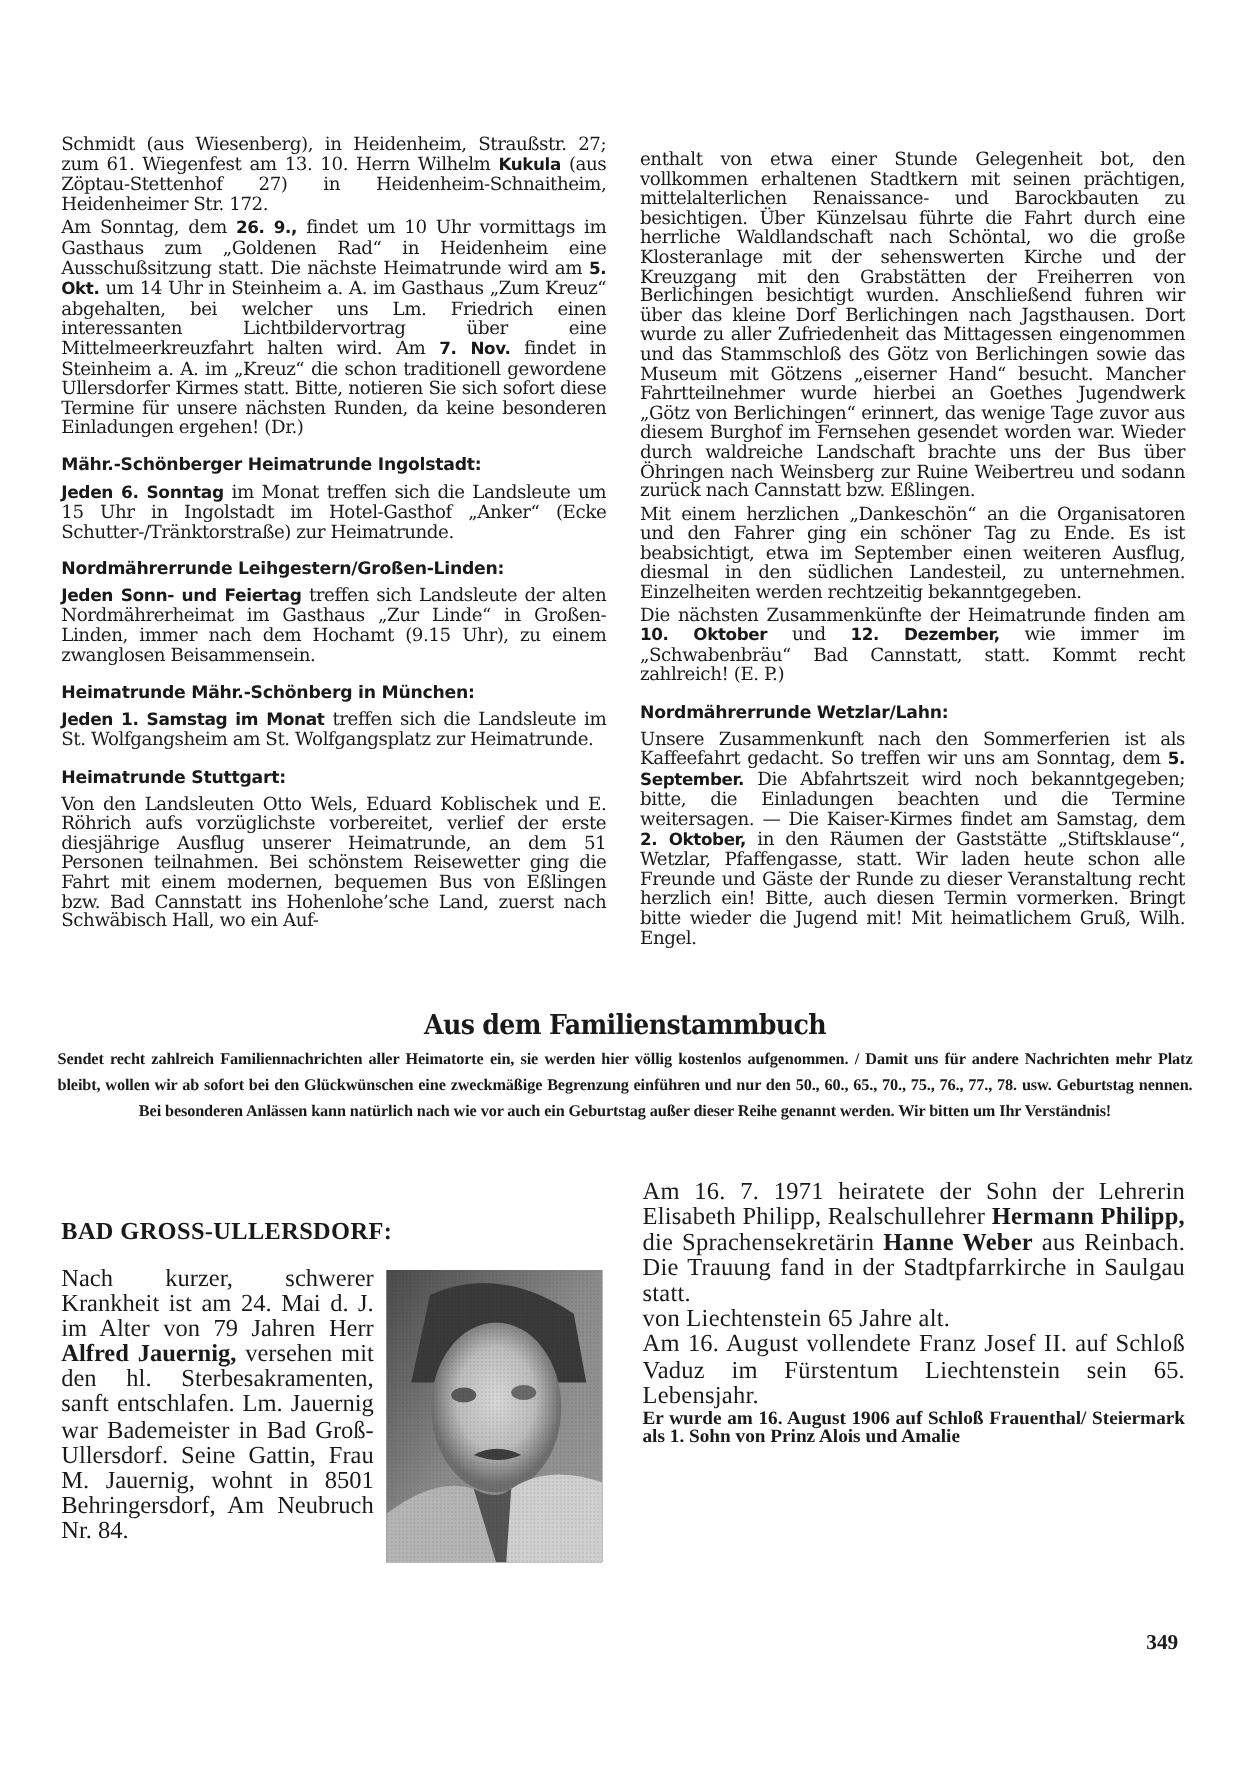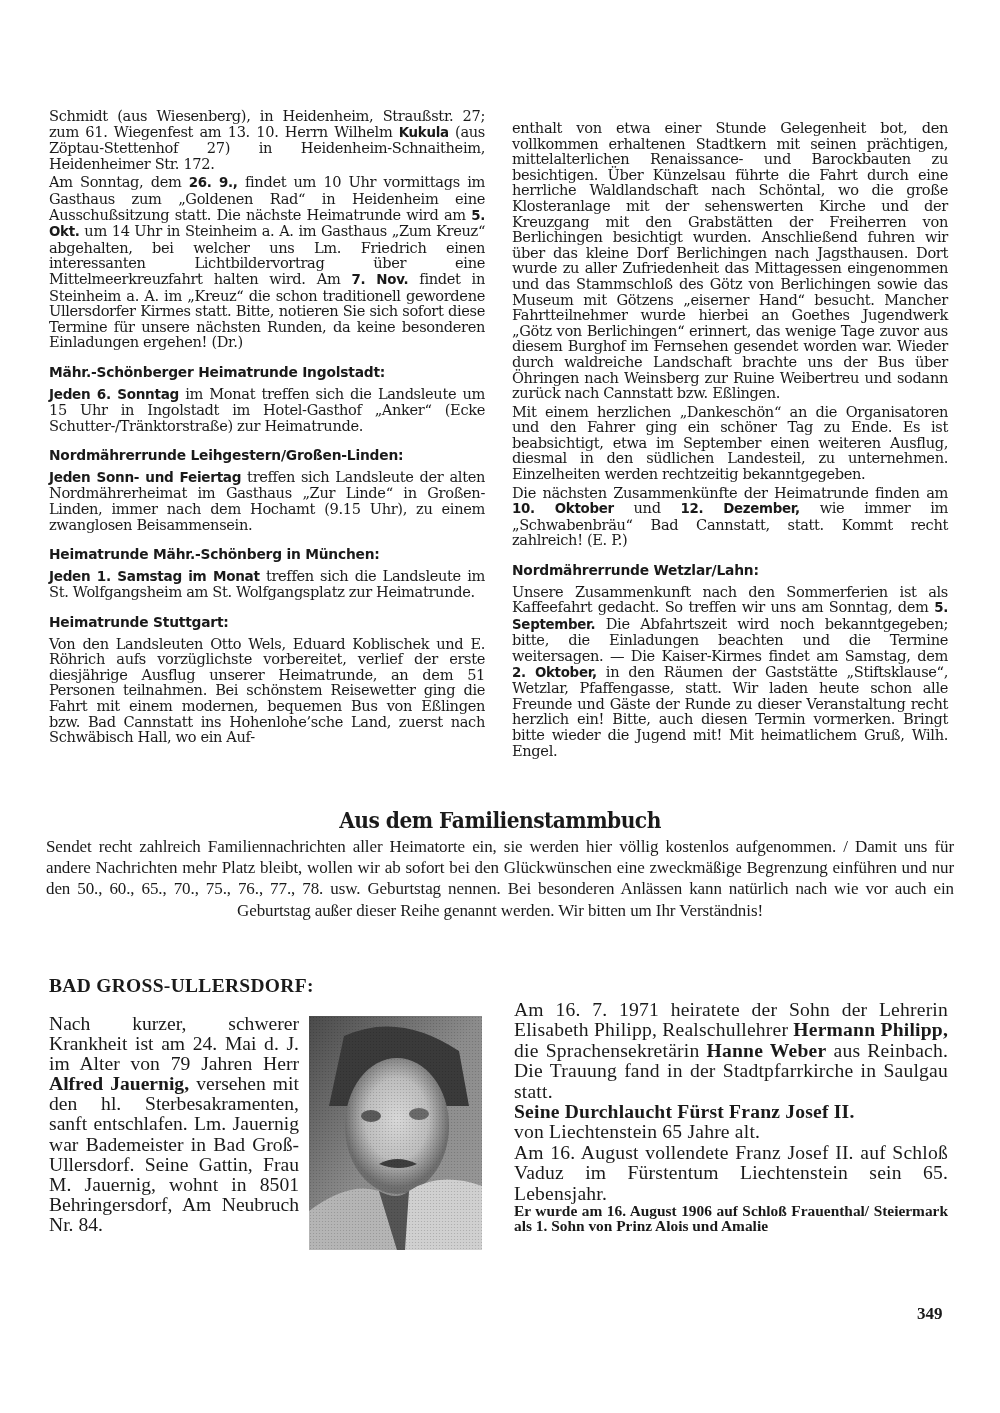--- a/index.html
+++ b/index.html
@@ -11,30 +11,30 @@
     .col-right { left: 512px; top: 120px; width: 436px; }
 
     .para { text-indent: 0; margin-bottom: 3px; }
     .para.gap { margin-bottom: 15px; }
     .head { font-family: "DejaVu Sans", sans-serif; font-weight: bold; font-size: 13.8px; letter-spacing: -0.2px; margin-bottom: 5px; text-align: left; }
     .lead { font-family: "DejaVu Sans", sans-serif; font-weight: bold; font-size: 13.6px; letter-spacing: -0.3px; }
     b.sb { font-family: "DejaVu Sans", sans-serif; font-weight: bold; font-size: 13.4px; letter-spacing: -0.3px; }
 
     .banner { position: absolute; left: 46px; top: 806px; width: 908px; text-align: center; }
     .banner-title { font-family: "DejaVu Serif", serif; font-weight: bold; font-size: 22px; letter-spacing: -0.6px; transform: scaleX(0.92); line-height: 28px; }
-    .banner-text { font-family: "Liberation Serif", serif; font-weight: normal; font-size: 17px; line-height: 21.2px; text-align: justify; text-align-last: center; letter-spacing: -0.1px; margin-top: 2px; }
+    .banner-text { font-family: "Liberation Serif", serif; font-weight: bold; font-size: 13px; line-height: 21.2px; text-align: justify; text-align-last: center; letter-spacing: -0.1px; margin-top: 2px; }
 
     .ull-head { position: absolute; left: 49px; top: 975px; font-family: "Liberation Serif", serif; font-weight: bold; font-size: 19.5px; letter-spacing: 0.3px; text-align: center; }
     .ull-text { position: absolute; left: 49px; top: 1014px; width: 250px; font-family: "Liberation Serif", serif; font-size: 19.6px; line-height: 20.1px; text-align: justify; }
     .ull-text b { font-weight: bold; }
 
     .photo { position: absolute; left: 309px; top: 1016px; width: 173px; height: 234px; overflow: hidden; background: #8a8a8a; }
     .photo svg { display: block; }
 
-    .wed { position: absolute; left: 514px; top: 1000px; width: 434px; font-family: "Liberation Serif", serif; }
+    .wed { position: absolute; left: 514px; top: 944px; width: 434px; font-family: "Liberation Serif", serif; }
     .big { font-size: 19.6px; line-height: 20.4px; text-align: justify; letter-spacing: 0.2px; }
     .big b { font-weight: bold; }
     .small { font-family: "Liberation Serif", serif; font-size: 15.4px; line-height: 14.8px; text-align: justify; font-weight: bold; letter-spacing: 0; transform: scaleY(0.98); }
     .big.bold-line { font-weight: bold; }
 
     .page-number { position: absolute; left: 917px; top: 1304px; font-family: "Liberation Serif", serif; font-weight: bold; font-size: 17px; }
   </style>
 </head>
 <body>
 
@@ -98,19 +98,18 @@
     <path d="M70 148 Q88 138 108 148 Q90 156 70 148 Z" fill="#3e3e3e"></path>
     <path d="M0 234 L0 195 Q40 165 70 175 L88 234 Z" fill="#b5b5b5"></path>
     <path d="M173 234 L173 170 Q130 155 100 175 L92 234 Z" fill="#d0d0d0"></path>
     <path d="M70 175 L88 234 L96 234 L100 175 Q88 185 70 175 Z" fill="#555"></path>
     <rect width="173" height="234" fill="url(#screen)"></rect>
   </svg>
 </div>
 
 <div class="wed">
   <p class="big"><span>Am 16. 7. 1971 heiratete der Sohn der Lehrerin Elisabeth Philipp, Realschullehrer </span><b>Hermann Philipp,</b><span> die Sprachensekretärin </span><b>Hanne Weber</b><span> aus Reinbach. Die Trauung fand in der Stadtpfarrkirche in Saulgau statt.</span></p>
-  <p class="big bold-line">Seine Durchlaucht Fürst Franz Josef II.</p>
   <p class="big">von Liechtenstein 65 Jahre alt.</p>
   <p class="big">Am 16. August vollendete Franz Josef II. auf Schloß Vaduz im Fürstentum Liechtenstein sein 65. Lebensjahr.</p>
   <p class="small">Er wurde am 16. August 1906 auf Schloß Frauenthal/ Steiermark als 1. Sohn von Prinz Alois und Amalie</p>
 </div>
 
 <div class="page-number">349</div>
 
 </body></html>

